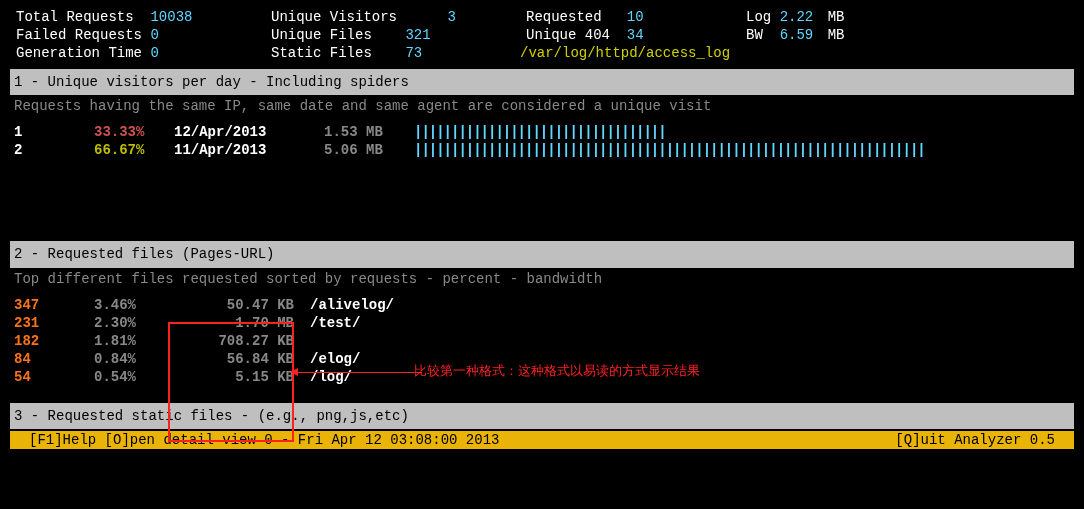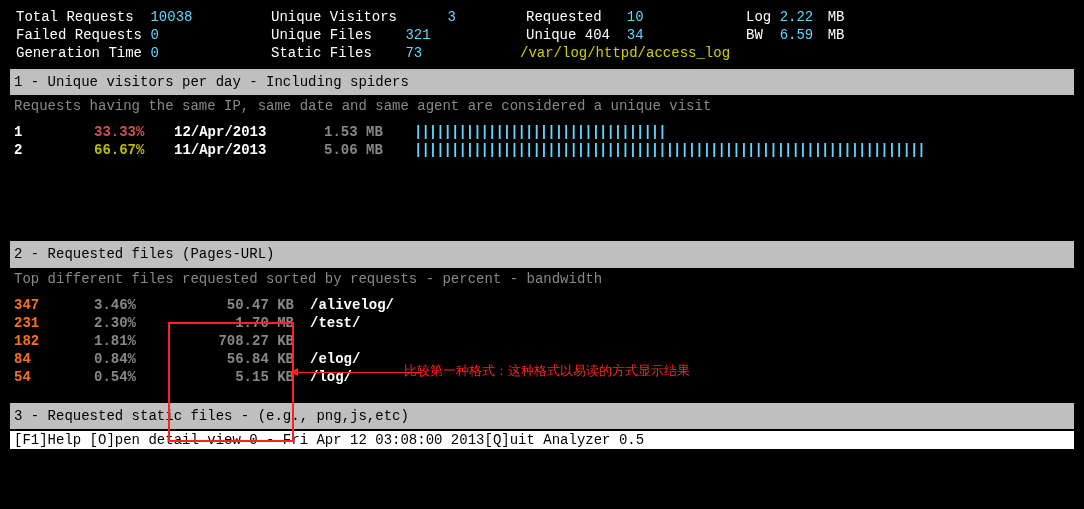--- a/index.html
+++ b/index.html
@@ -60,31 +60,32 @@
     position:absolute;
     left:290px;
     top:368px;
     width:0;height:0;
     border-top:4px solid transparent;
     border-bottom:4px solid transparent;
     border-right:8px solid #ff2020;
   }
   .annotation {
     position: absolute;
-    left: 404px;
+    left: 414px;
     top: 363px;
     color: #ff2020;
     font-size: 13px;
     font-family: sans-serif;
   }
   .footer {
-    background: #ffffff;
+    background: #eab308;
     color: #000;
-    padding: 0 4px;
+    padding: 0 19px;
     display:flex;
+    justify-content:space-between;
   }
   .gap { height: 80px; }
   .gap2 { height: 14px; }
 </style>
 </head>
 <body>
 
 <div class="container">
   <div class="stats">
     <div class="stats-row">

